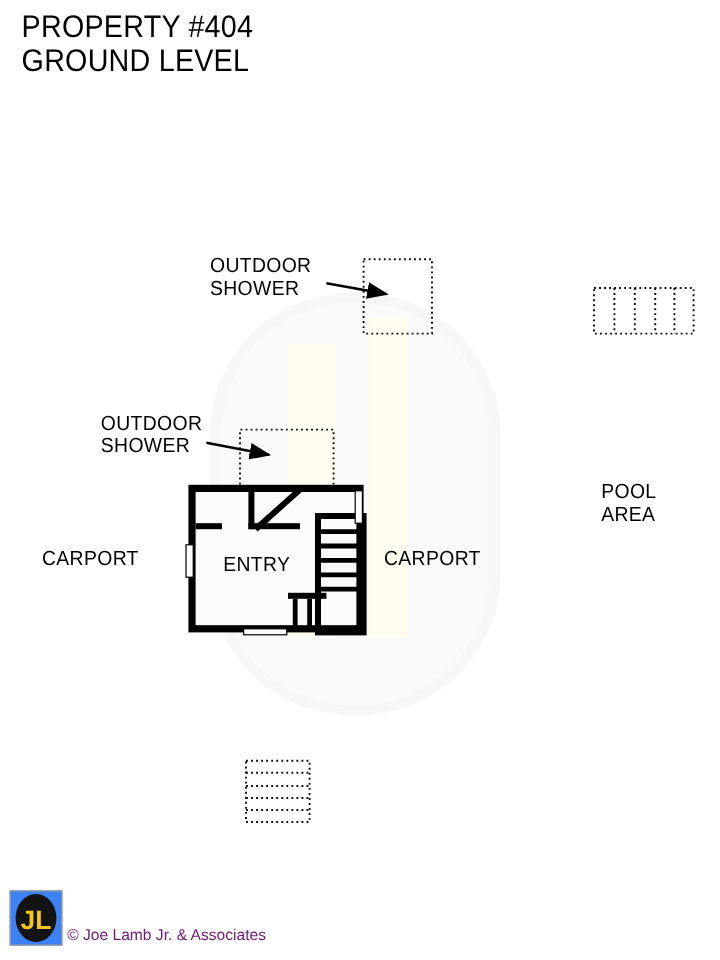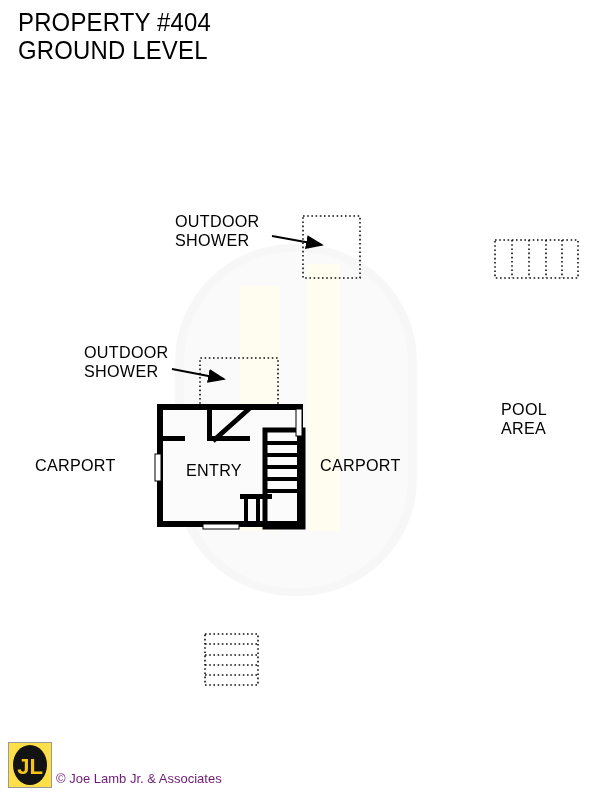--- a/index.html
+++ b/index.html
@@ -67,21 +67,21 @@
     top: 742px;
     width: 400px;
     height: 52px;
   }
   .logo-box {
     position: absolute;
     left: 0;
     top: 0;
     width: 44px;
     height: 46px;
-    background: #fde047;
+    background: #3b82f6;
     border: 1px solid #9a9a9a;
     box-sizing: border-box;
   }
   .logo-svg { display: block; }
   .copyright {
     position: absolute;
     left: 48px;
     top: 29px;
     font-family: "Liberation Sans", sans-serif;
     font-size: 13px;

